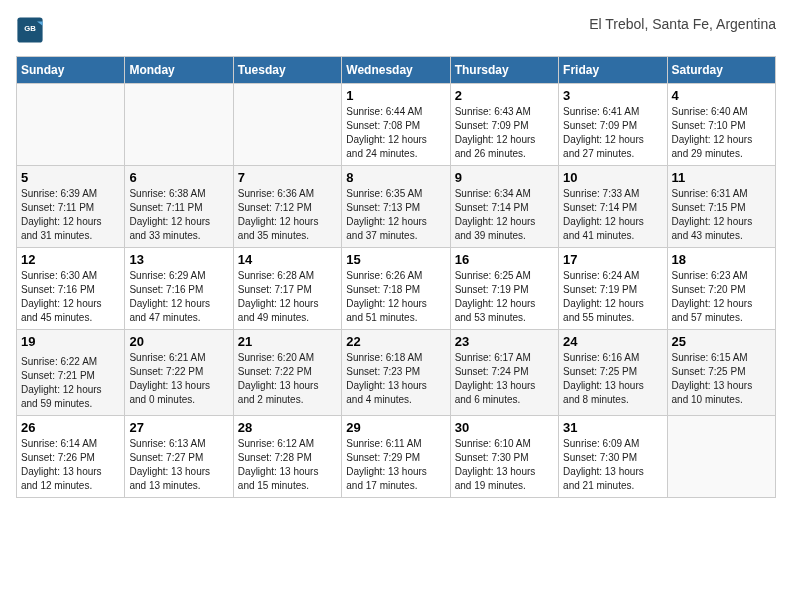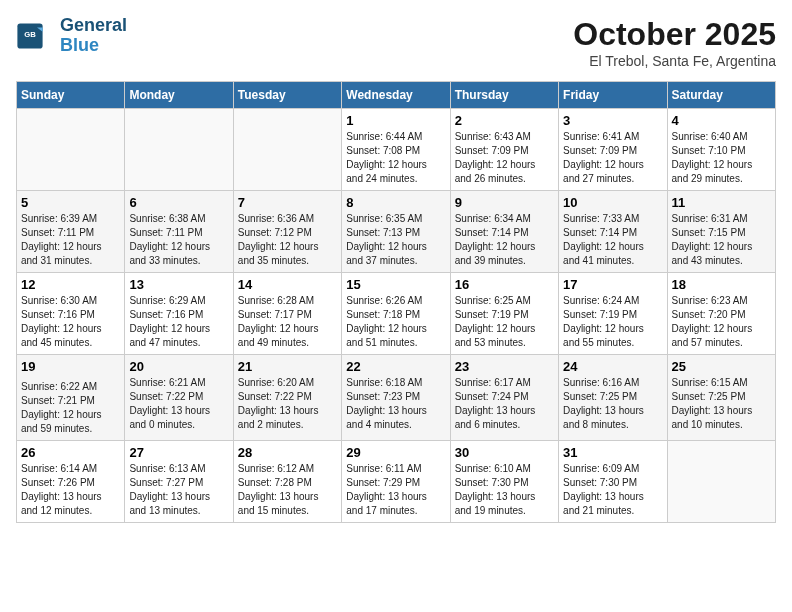--- a/index.html
+++ b/index.html
@@ -87,27 +87,22 @@
 </head>
 <body>
 
 <div class="header-area">
   <div class="logo">
     <svg class="logo-icon" viewBox="0 0 40 40">
       <rect x="2" y="2" width="36" height="36" rx="4" fill="#1a5276"></rect>
       <text x="20" y="22" text-anchor="middle" fill="white" font-size="11" font-weight="bold" font-family="Arial">GB</text>
       <polygon points="30,8 38,14 38,8" fill="#5dade2"></polygon>
     </svg>
-    <div>
-      <div class="logo-text">General</div>
-      <div class="logo-text"><span>Blue</span></div>
-    </div>
   </div>
   <div class="title-area">
-    <div class="main-title">October 2025</div>
     <div class="subtitle">El Trebol, Santa Fe, Argentina</div>
   </div>
 </div>
 
 <table>
   <thead>
     <tr>
     <th>Sunday</th>
         <th>Monday</th>
         <th>Tuesday</th>

